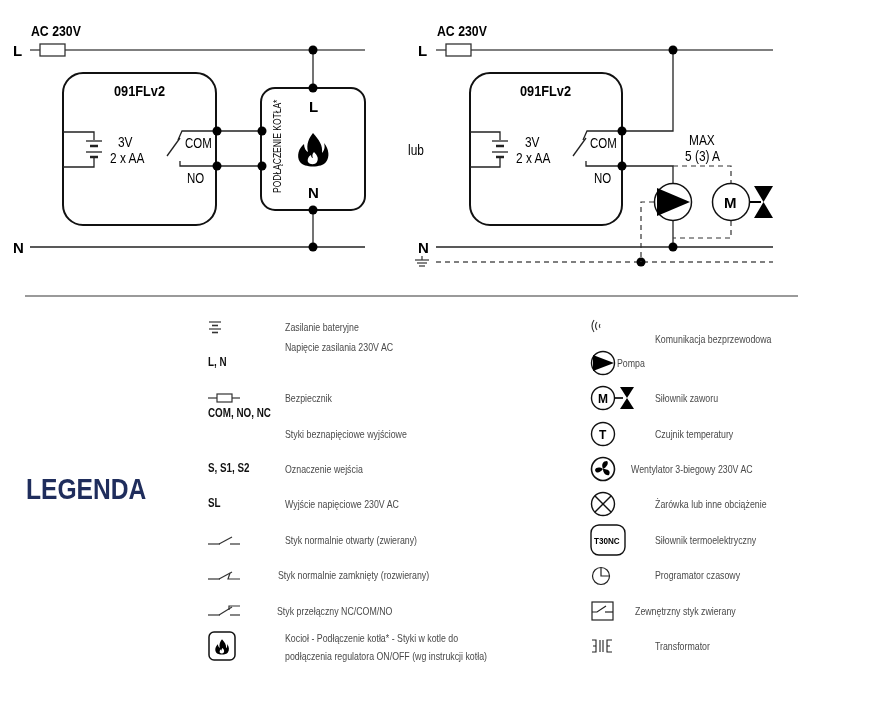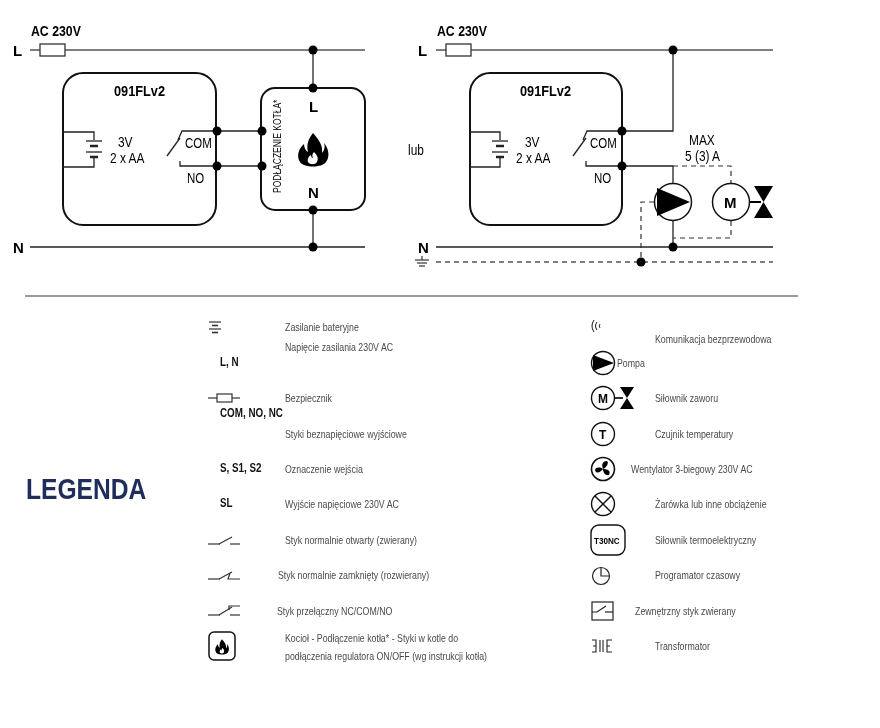--- a/index.html
+++ b/index.html
@@ -3,21 +3,21 @@
 <meta charset="utf-8">
 <style>
   html, body { margin:0; padding:0; background:#fff; }
   body { width:880px; height:728px; position:relative; overflow:hidden;
          font-family:"Liberation Sans", sans-serif; }
   svg text { font-family:"Liberation Sans", sans-serif; }
   #diagram { position:absolute; left:0; top:0; }
   .divider { position:absolute; left:25px; top:295px; width:773px; height:2px; background:#9a9a9a; }
   .legend-title { position:absolute; left:26px; top:472px; font-size:30px; font-weight:bold; color:#1f2d5c; letter-spacing:0px;text-align:center; }
   .legend-title span { display:inline-block; transform:scaleX(0.82); transform-origin:left center; }
-  .lg-sym { position:absolute; font-size:12px; font-weight:bold; color:#111; white-space:nowrap;margin-left:12px; }
+  .lg-sym { position:absolute; font-size:12px; font-weight:bold; color:#111; white-space:nowrap; }
   .lg-sym span { display:inline-block; transform:scaleX(0.82); transform-origin:left center; }
   .lg-label { position:absolute; font-size:11px; color:#4a4a4a; white-space:nowrap; line-height:18px; }
   .lg-label span { display:inline-block; transform:scaleX(0.8); transform-origin:left center; }
   .icon { position:absolute; }
 </style>
 </head>
 <body>
 
 <svg id="diagram" width="880" height="290" viewBox="0 0 880 290">
   <defs>

